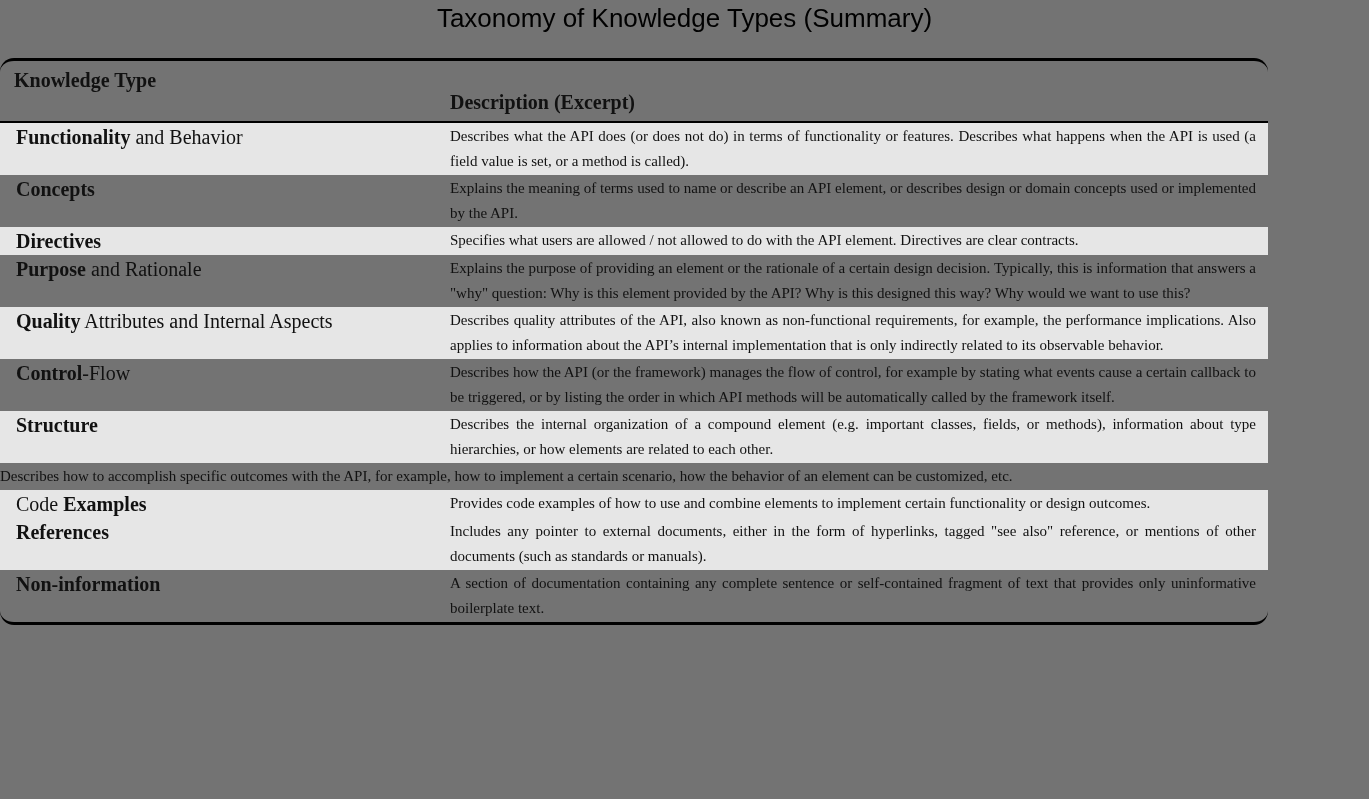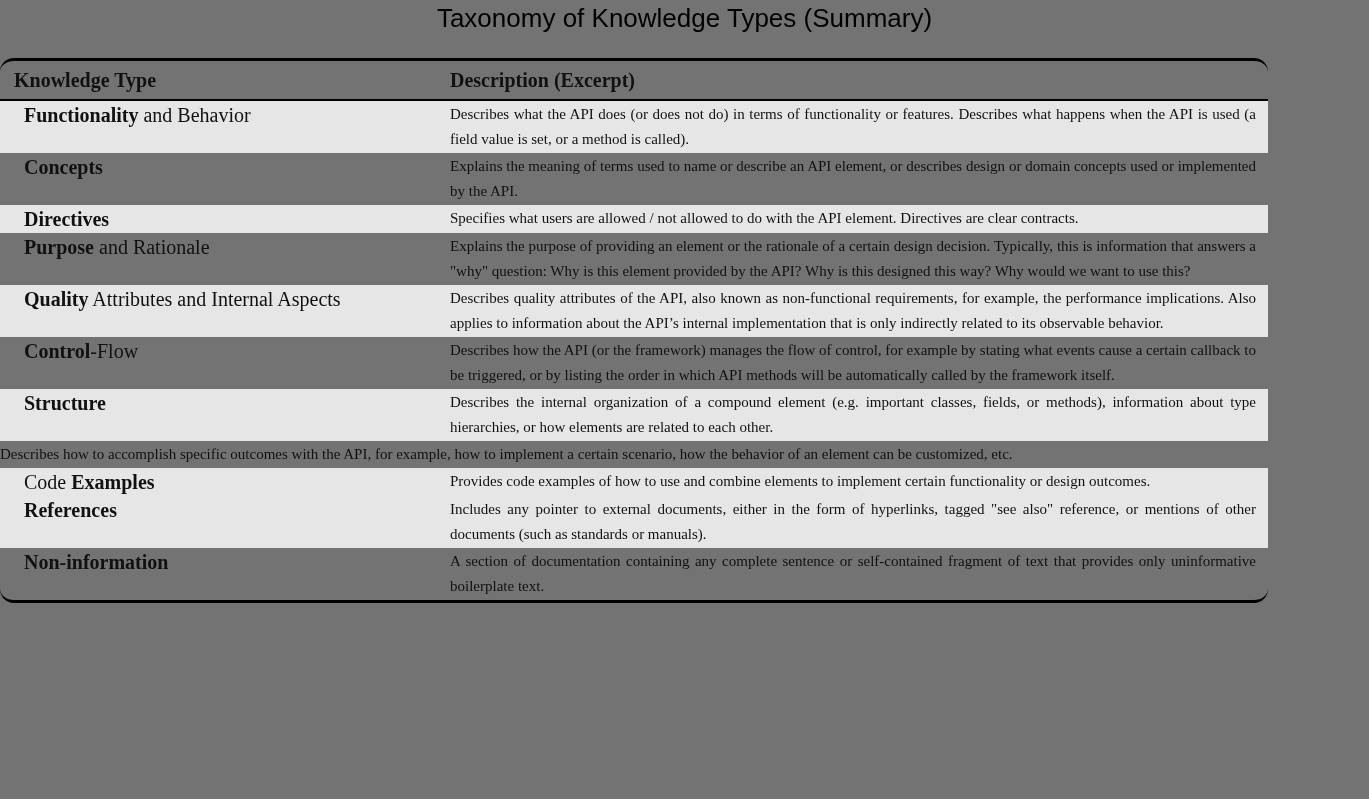--- a/index.html
+++ b/index.html
@@ -39,30 +39,31 @@
   }
   .col-type {
     width: 450px;
     flex: none;
     padding-left: 14px;
     box-sizing: border-box;
   }
   .col-desc {
     flex: 1;
     padding-right: 14px;
+    margin-top: 22px;
   }
   .row {
     display: flex;
     padding: 1px 0;
   }
   .row.shaded { background: var(--row-shade, #e6e6e6); }
   .cell-type {
     width: 450px;
     flex: none;
-    padding-left: 24px;
+    padding-left: 16px;
     padding-top: 1px;
     box-sizing: border-box;
     font-size: 20px;
     line-height: 25px;
   }
   .cell-type .b { font-weight: bold; }
   .cell-desc {
     flex: 1;
     padding-right: 12px;
     font-size: 15px;

